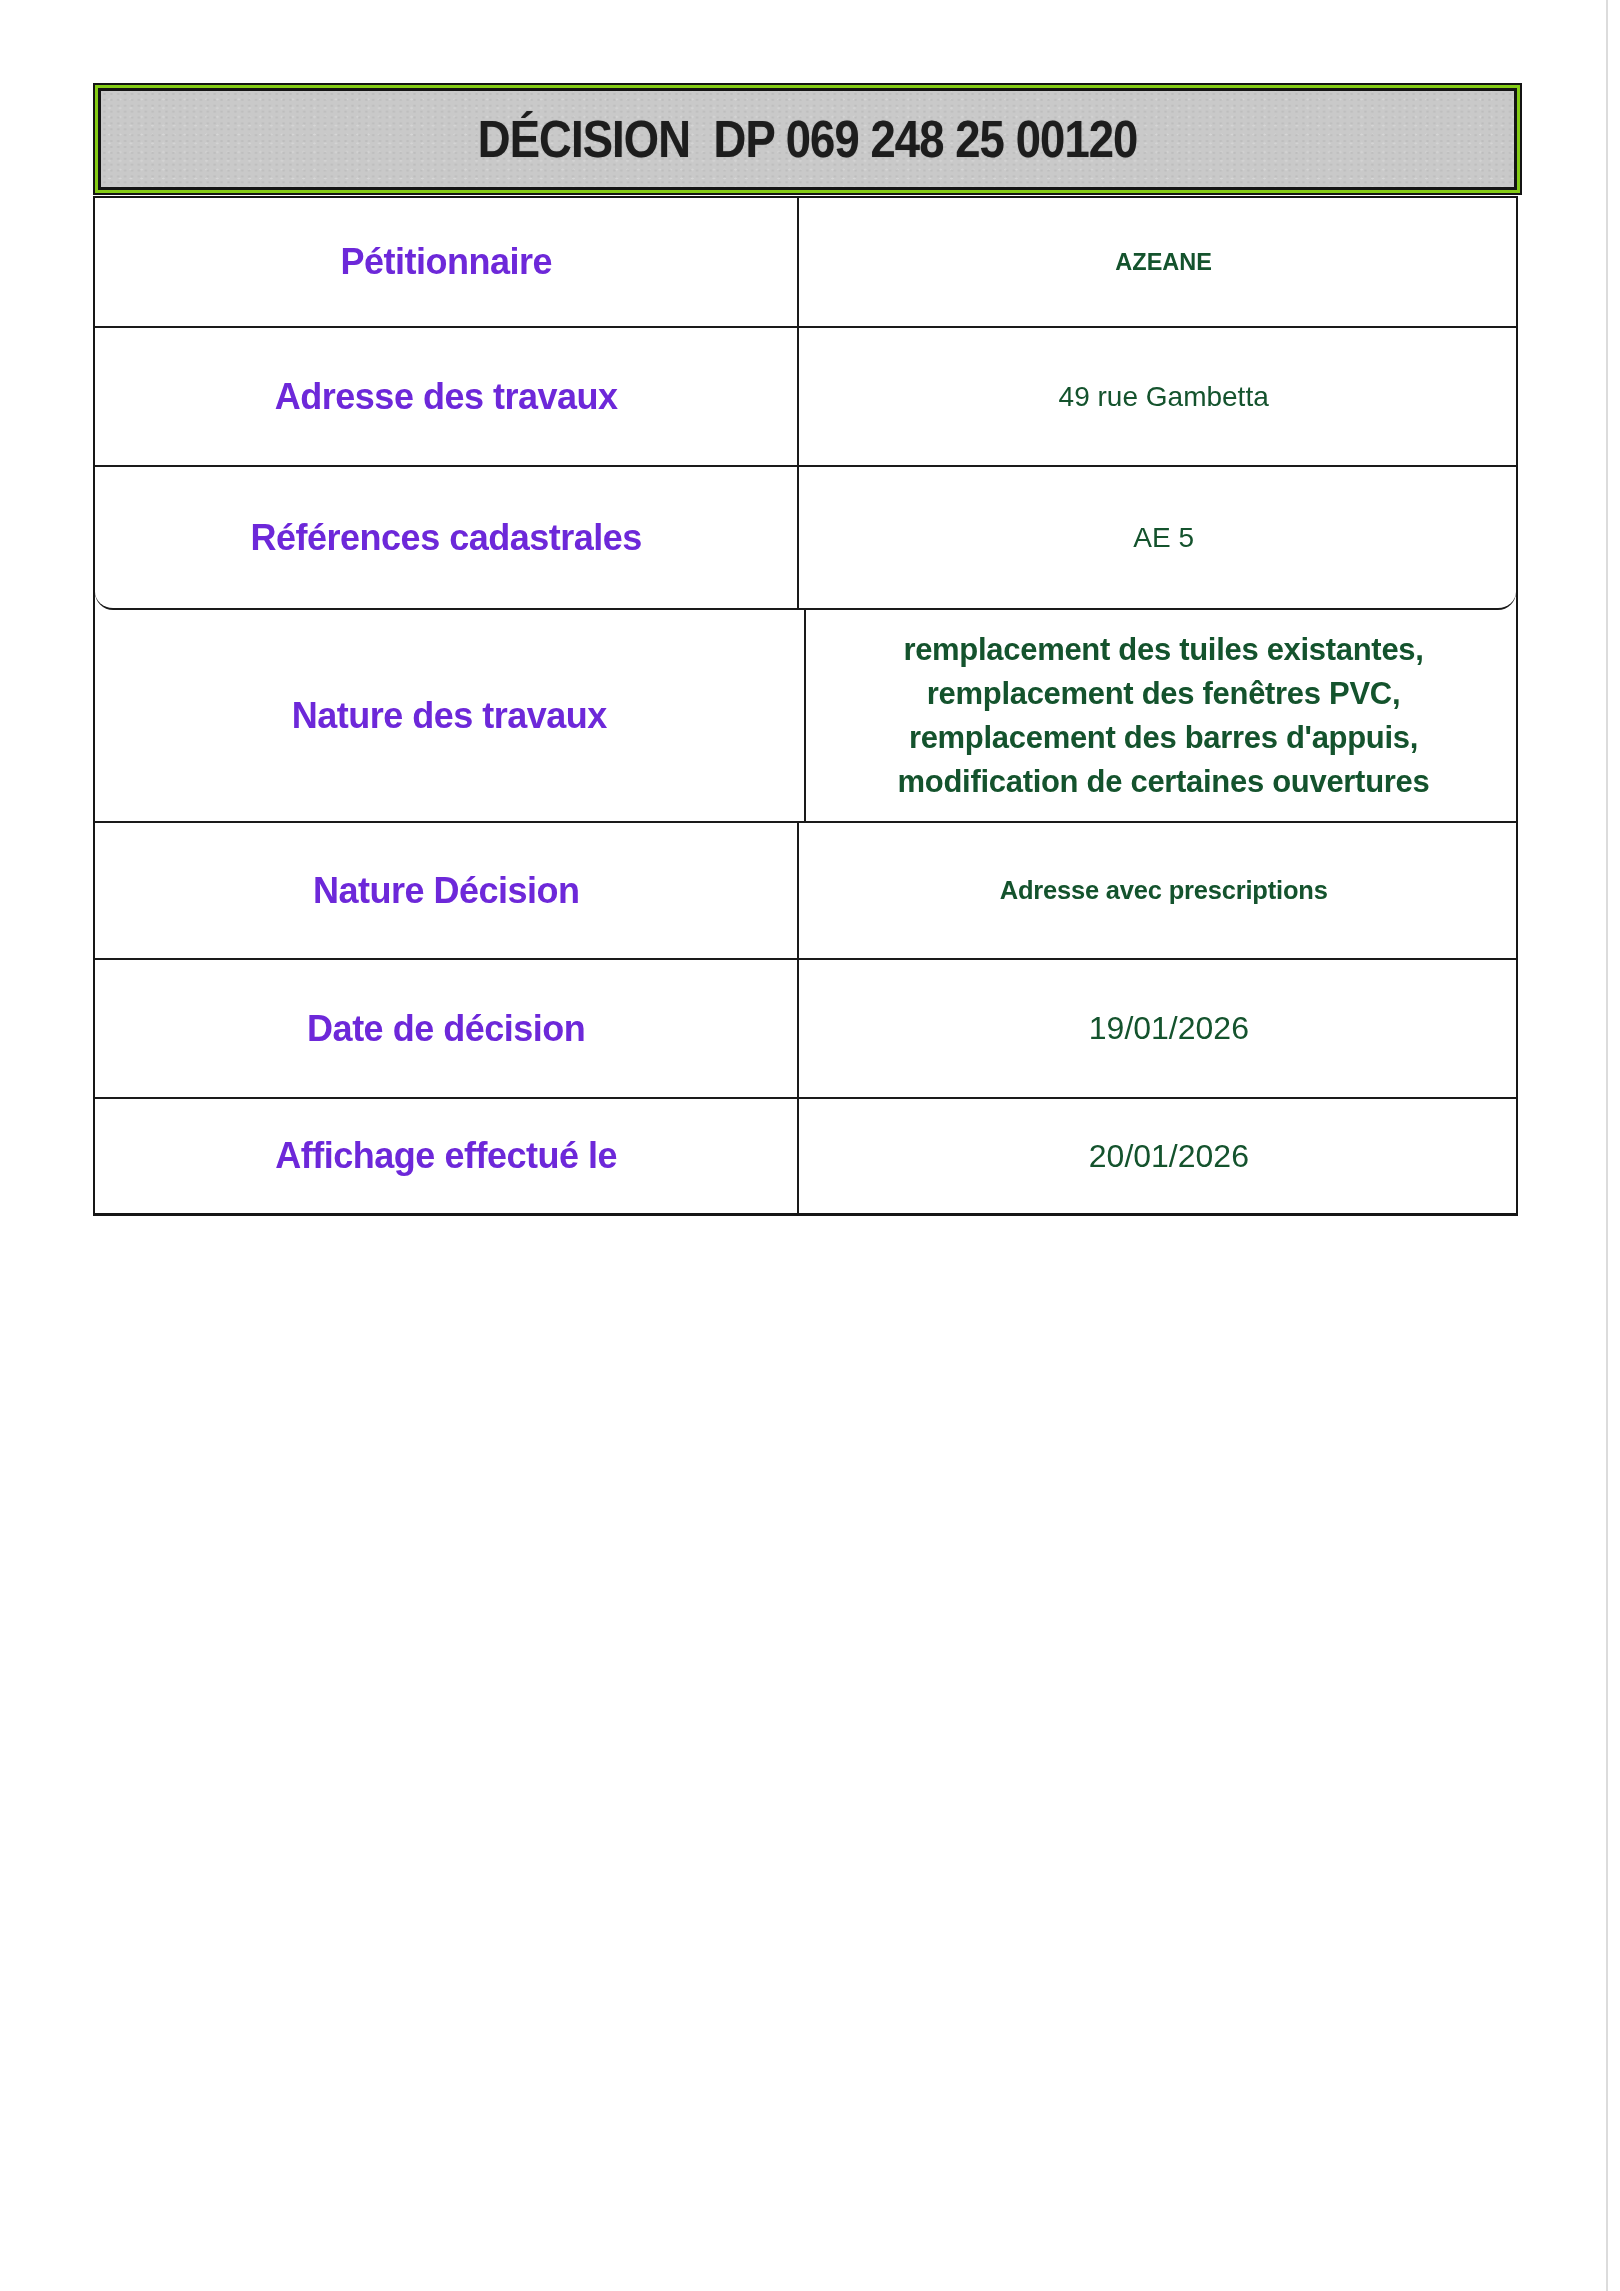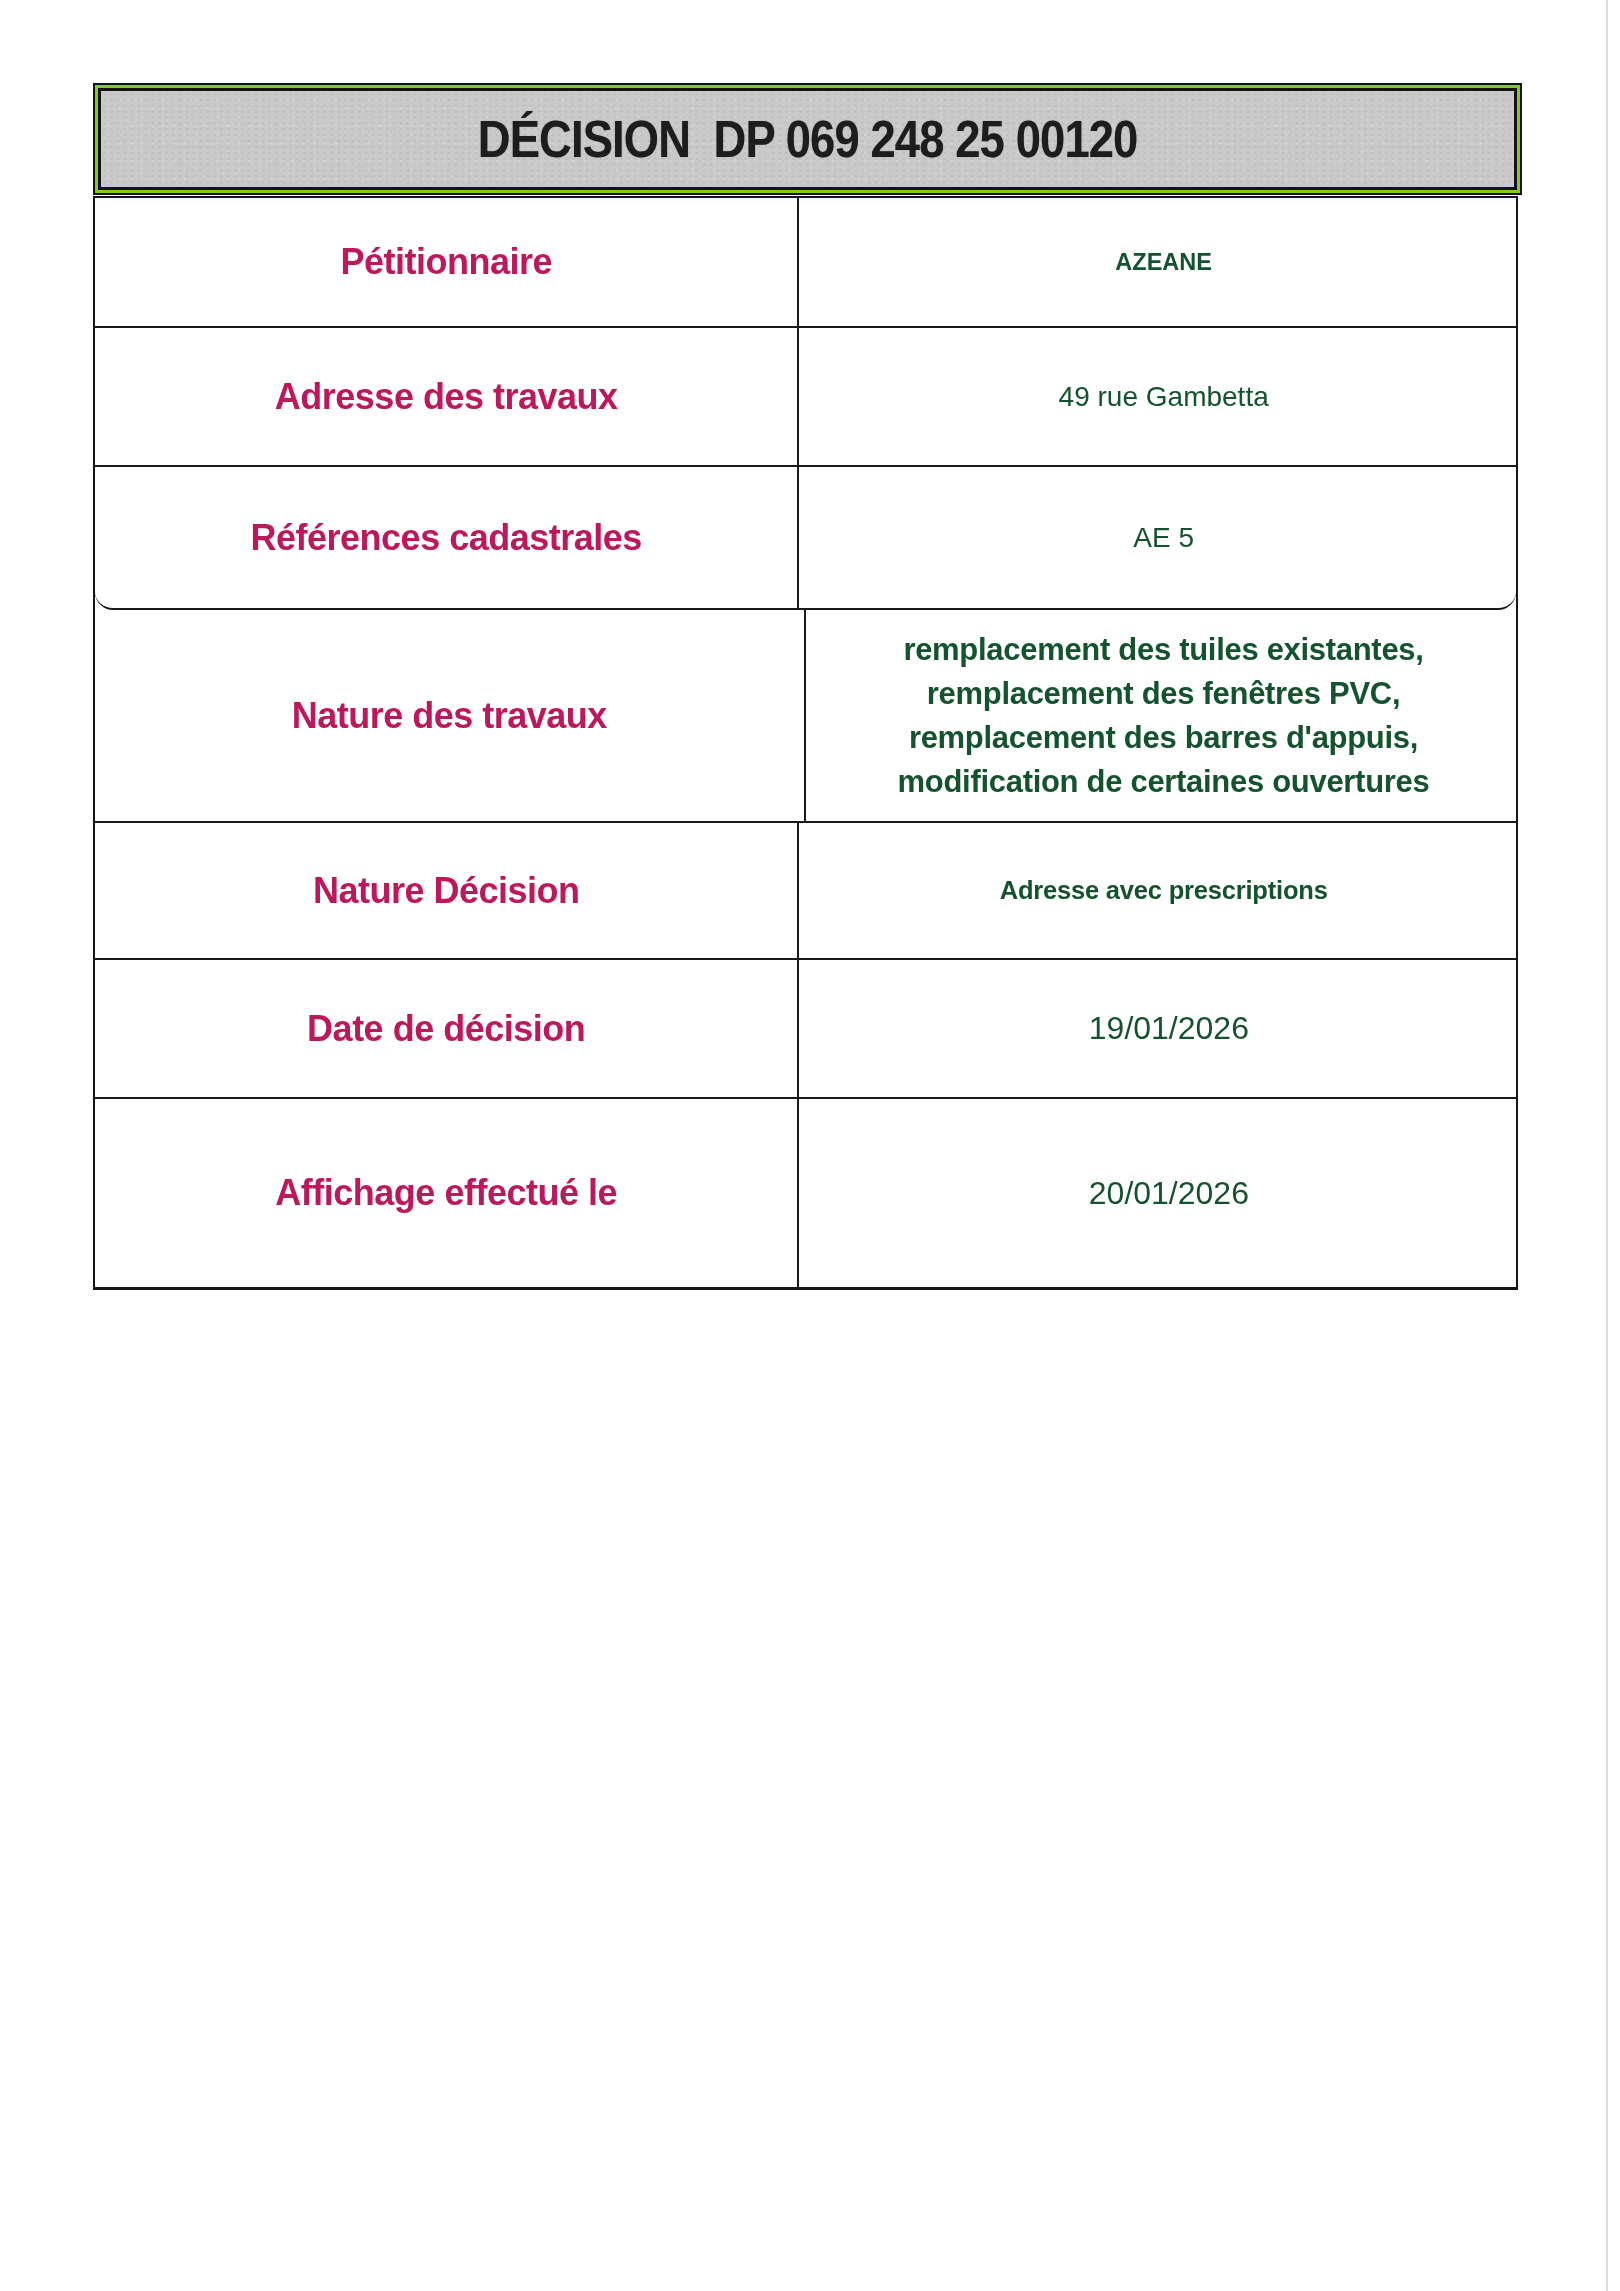--- a/index.html
+++ b/index.html
@@ -68,33 +68,33 @@
     display: flex;
     width: 100%;
     border-bottom: 2.9px solid #1a1a1a;
   }
   .t-row:last-child { border-bottom: none; }
   .t-row.h136 { height: 130px; }
   .t-row.h145 { height: 139px; }
   .t-row.h149 { height: 143px; border-radius: 18px; }
   .t-row.h220 { height: 213px; }
   .t-row.h143 { height: 137px; }
-  .t-row.h151 { height: 188px; }
+  .t-row.h151 { height: 114px; }
 
   .label-cell {
     width: 50%;
     border-right: 2px solid #1a1a1a;
     display: flex;
     align-items: center;
     justify-content: center;
     font-weight: bold;
     font-size: 36px;
     letter-spacing: -0.5px;
     text-align: center;
-    color: #be185d;
+    color: #6d28d9;
   }
   .value-cell {
     width: 50%;
     display: flex;
     align-items: center;
     justify-content: center;
     text-align: center;
     padding: 0 17.6px;
     color: #14532d;
     margin-left: 12px;

